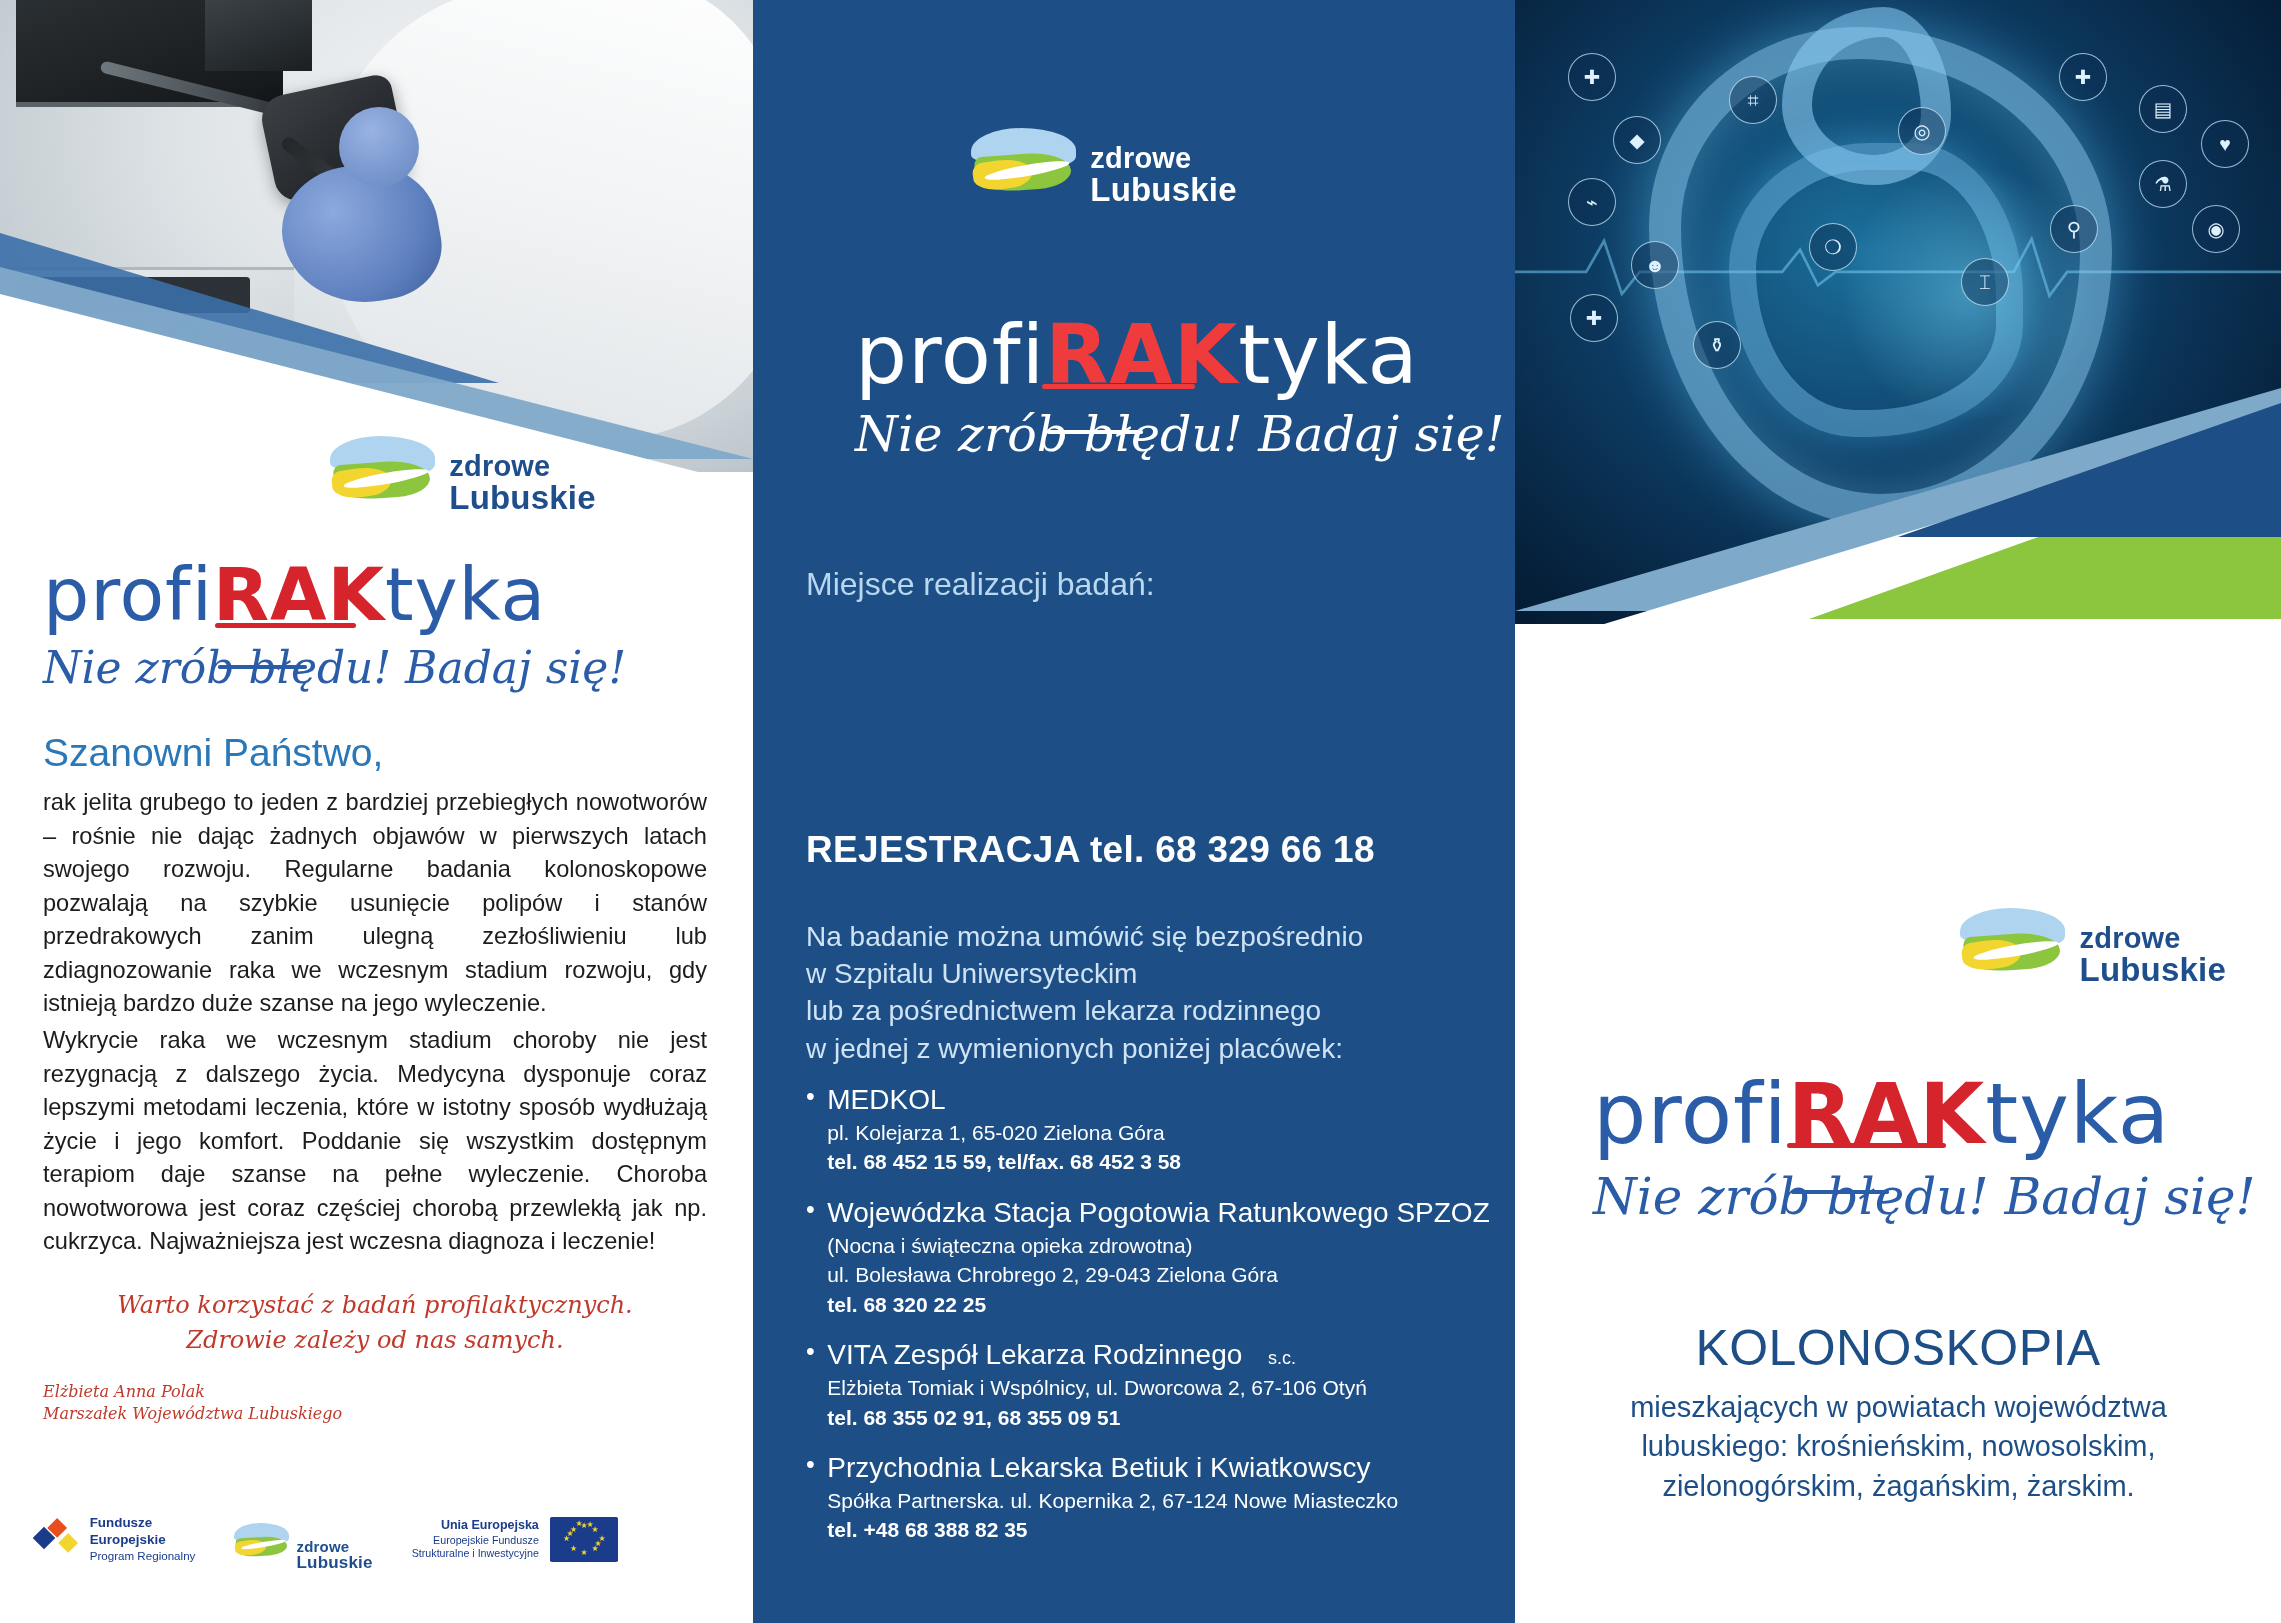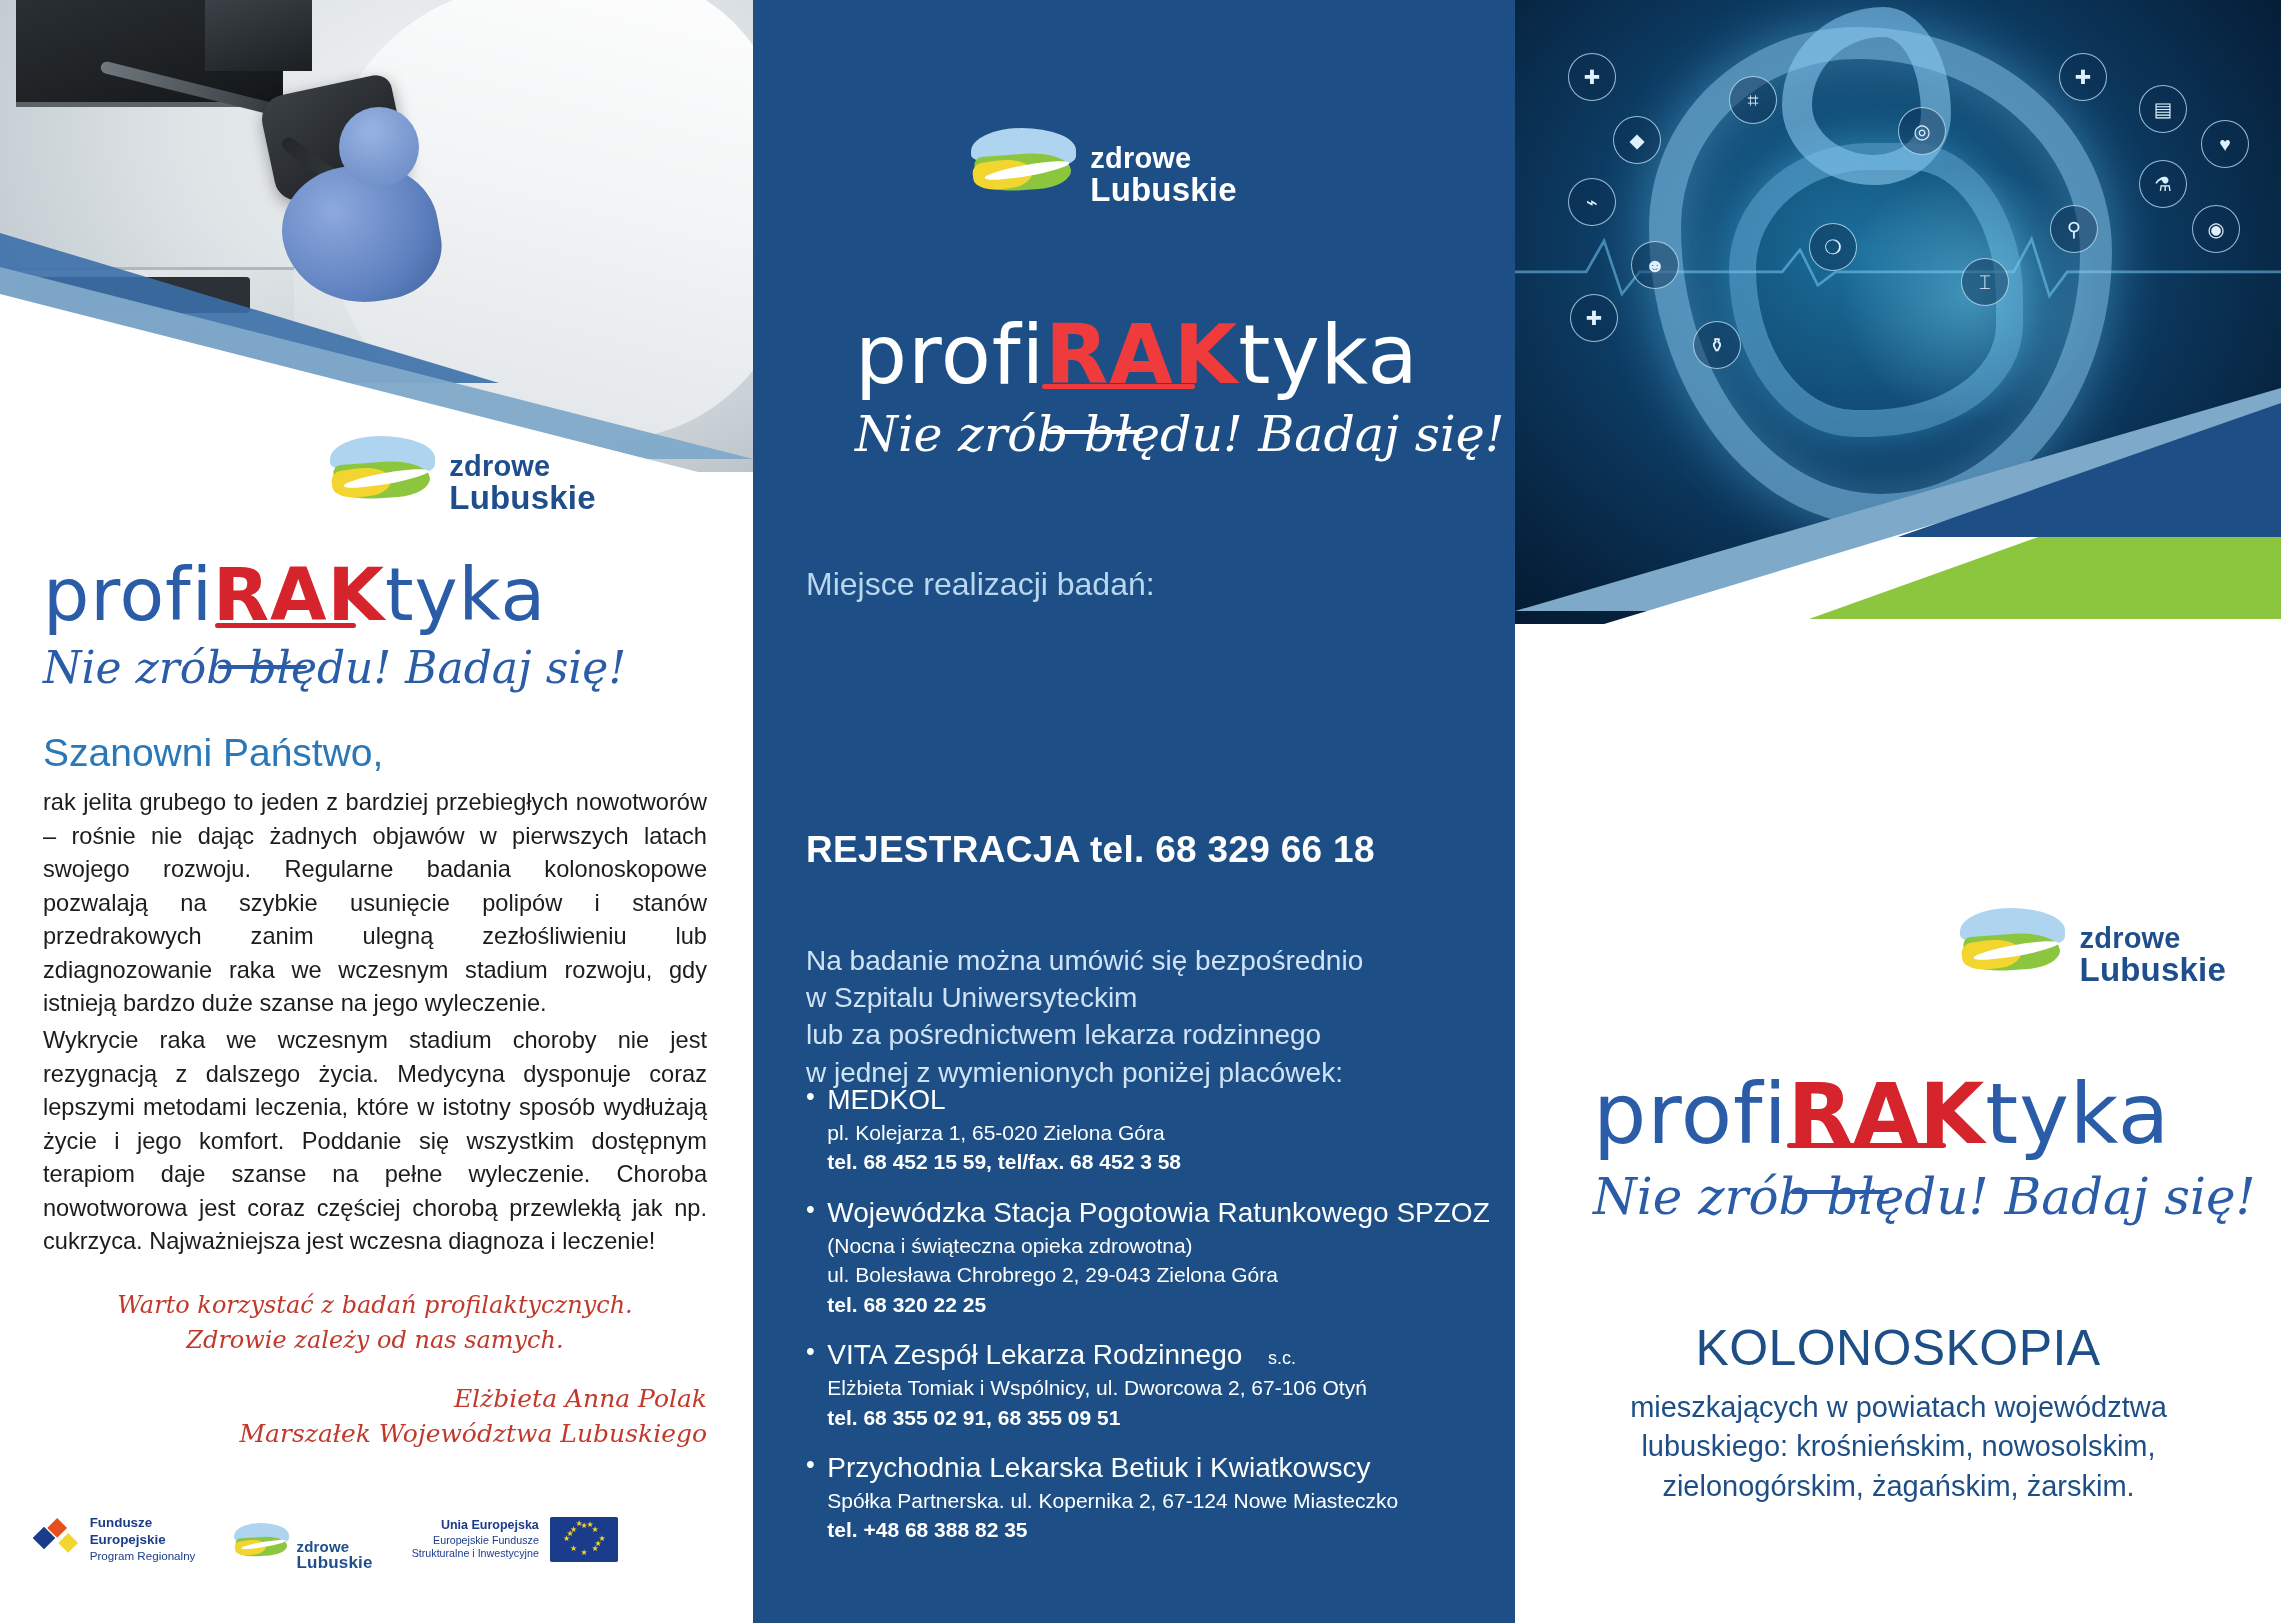--- a/index.html
+++ b/index.html
@@ -170,23 +170,23 @@
   }
   .pl-body p { margin-bottom: 3.6px; }
   .pl-quote {
     position: absolute; left: 43px; top: 1288px; width: 664px;
     text-align: center; color: #c0392b;
     font-family: "DejaVu Serif", serif; font-style: italic;
     font-size: 24px; line-height: 1.45;
   }
   .pl-sign {
     position: absolute; left: 43px; top: 1381px; width: 664px;
-    text-align: right; color: #c0392b;
+    text-align: left; color: #c0392b;
     font-family: "DejaVu Serif", serif; font-style: italic;
-    font-size: 25px; line-height: 1.4;
+    font-size: 16px; line-height: 1.4;
   }
   .pl-footer {
     position: absolute; left: 36px; bottom: 52px; width: 686px;
     display: flex; align-items: center; gap: 39px;
   }
   .fe-logo { display: flex; align-items: center; gap: 10.7px; }
   .fe-mark { width: 43px; height: 43px; position: relative; }
   .fe-mark .b1 { position: absolute; left: 0; top: 12.5px; width: 16px; height: 16px; background: #1b3b8b; transform: rotate(45deg); }
   .fe-mark .b2 { position: absolute; left: 14.3px; top: 3.6px; width: 14.3px; height: 14.3px; background: #e94f1d; transform: rotate(45deg); }
   .fe-mark .b3 { position: absolute; left: 25px; top: 18px; width: 14.3px; height: 14.3px; background: #f2d52e; transform: rotate(45deg); }
@@ -227,21 +227,21 @@
     font-size: 32px; color: #b9d8ef; margin-bottom: 9px;
   }
   .mid-addr { font-size: 28.5px; line-height: 1.26; }
   .mid-addr .small { font-size: 20.5px; }
   .mid-reg {
     position: absolute; left: 53px; top: 829px;
     font-size: 37px; font-weight: 700; letter-spacing: 0.3px;
   }
   .mid-intro {
     position: absolute; left: 53px; top: 918px; width: 704px;
-    font-size: 28px; line-height: 1.33; color: #cfe3f4; margin-top: 24px;
+    font-size: 28px; line-height: 1.33; color: #cfe3f4;
   }
   .mid-list {
     position: absolute; left: 53px; top: 1083px; width: 713px;
   }
   .mid-item { display: flex; gap: 12.5px; margin-bottom: 19.6px; }
   .mid-item .bullet { font-size: 25px; line-height: 1.1; color: #ffffff; }
   .mid-item .name { font-size: 28px; line-height: 1.22; }
   .mid-item .name .sc { font-size: 18px; margin-left: 18px; }
   .mid-item .det { font-size: 21px; line-height: 1.32; margin-top: 1.8px; }
   .mid-item .det b { font-weight: 700; }

